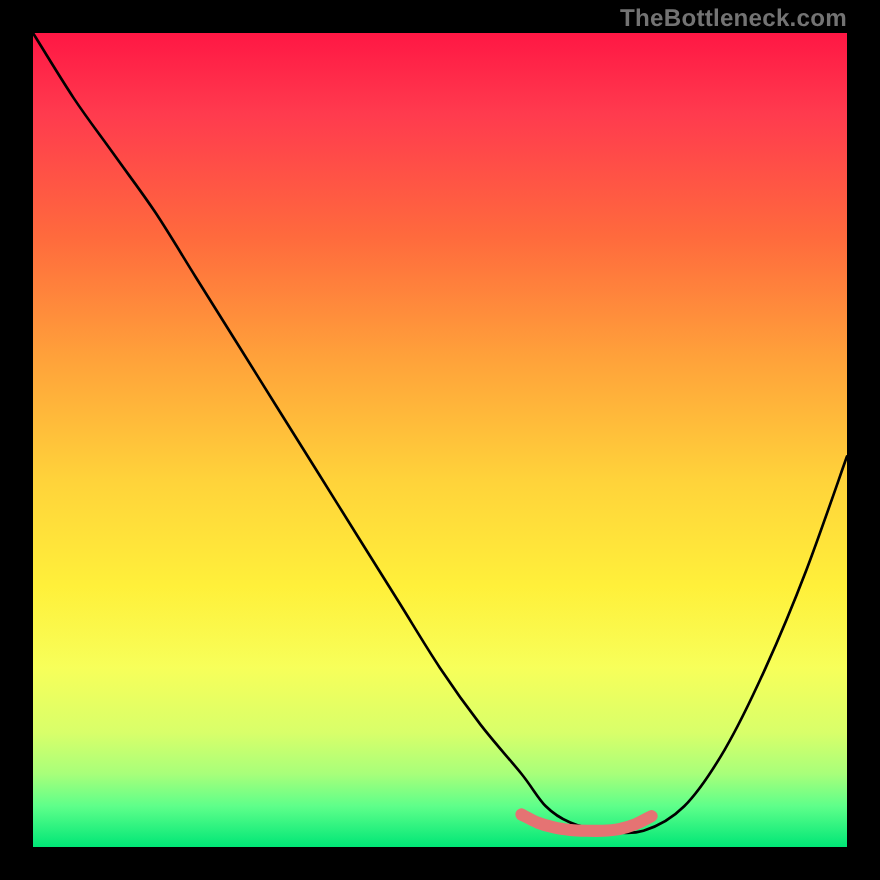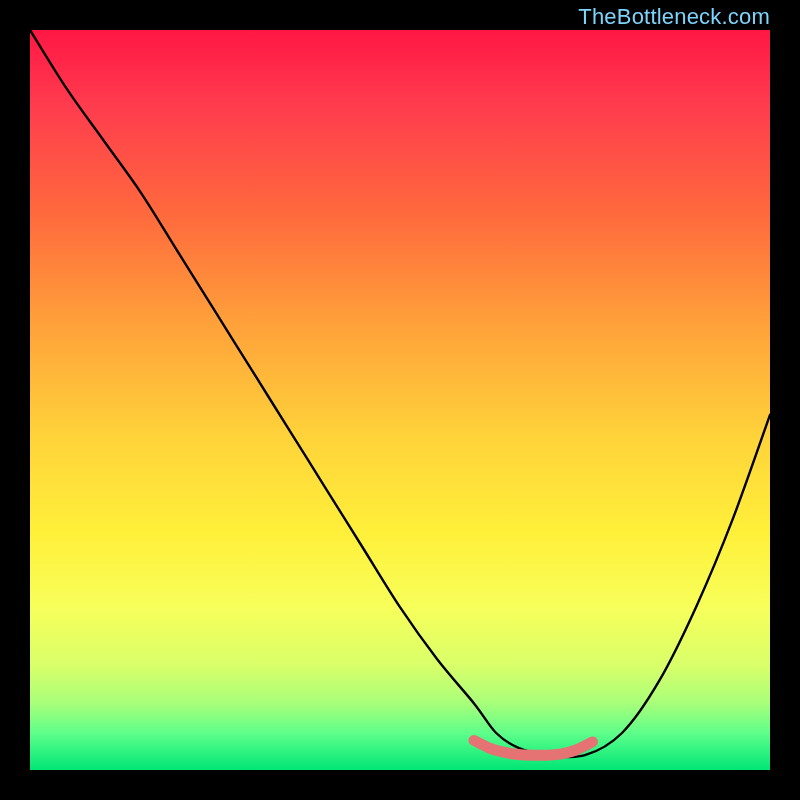--- a/index.html
+++ b/index.html
@@ -36,23 +36,23 @@
       #d8ff6a 86%,
       #a8ff7a 91%,
       #5eff8a 95%,
       #00e676 100%
     );
   }
   .watermark {
     position: absolute;
     top: 4px;
     right: 30px;
-    color: #7dd3fc;
+    color: #737373;
     font-size: 22px;
-    font-weight: 400;
+    font-weight: 700;
     letter-spacing: 0.2px;
     z-index: 5;
     text-align: center;
   }
   svg.overlay {
     position: absolute;
     left: 30px;
     top: 30px;
     width: 740px;
     height: 740px;

